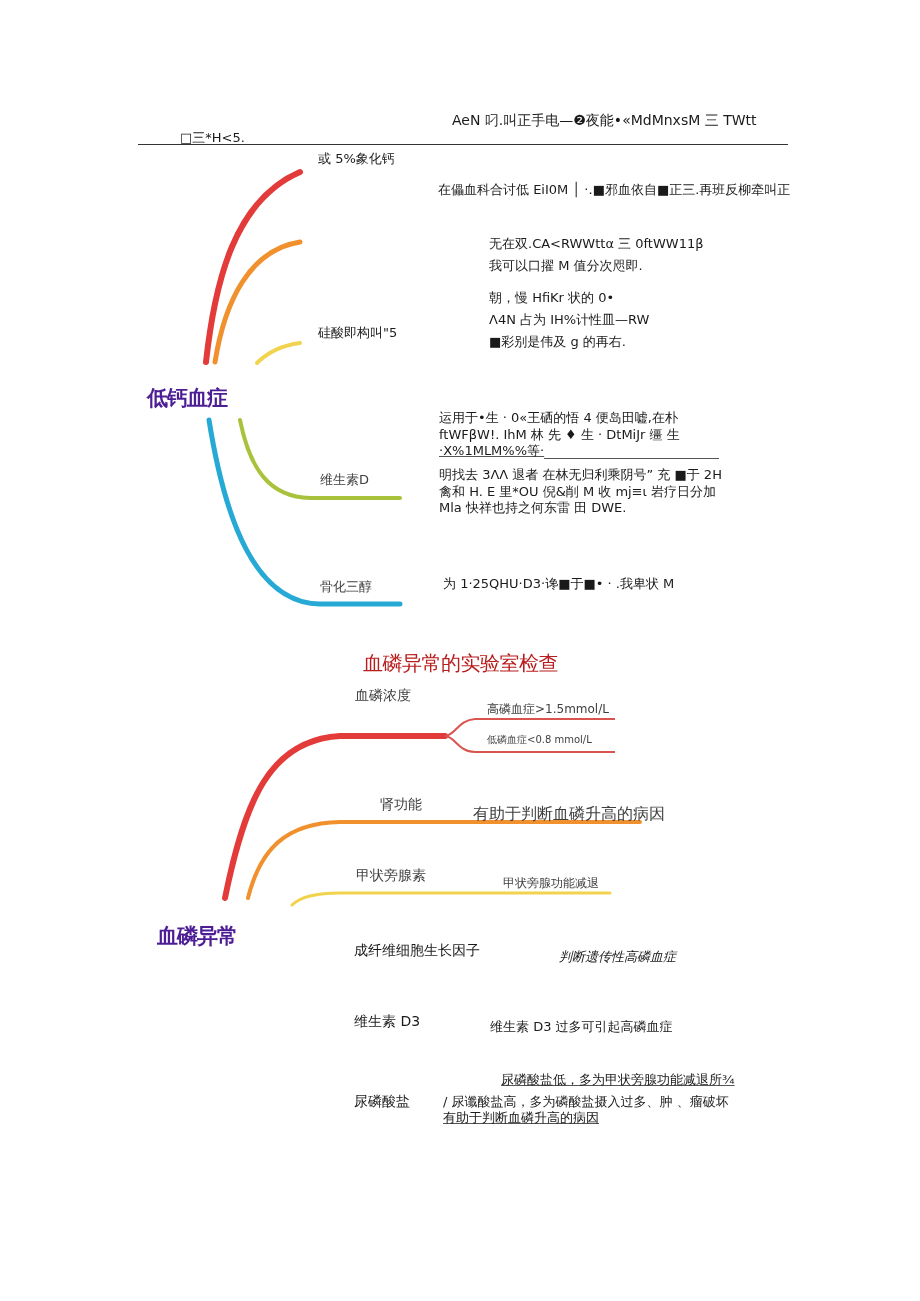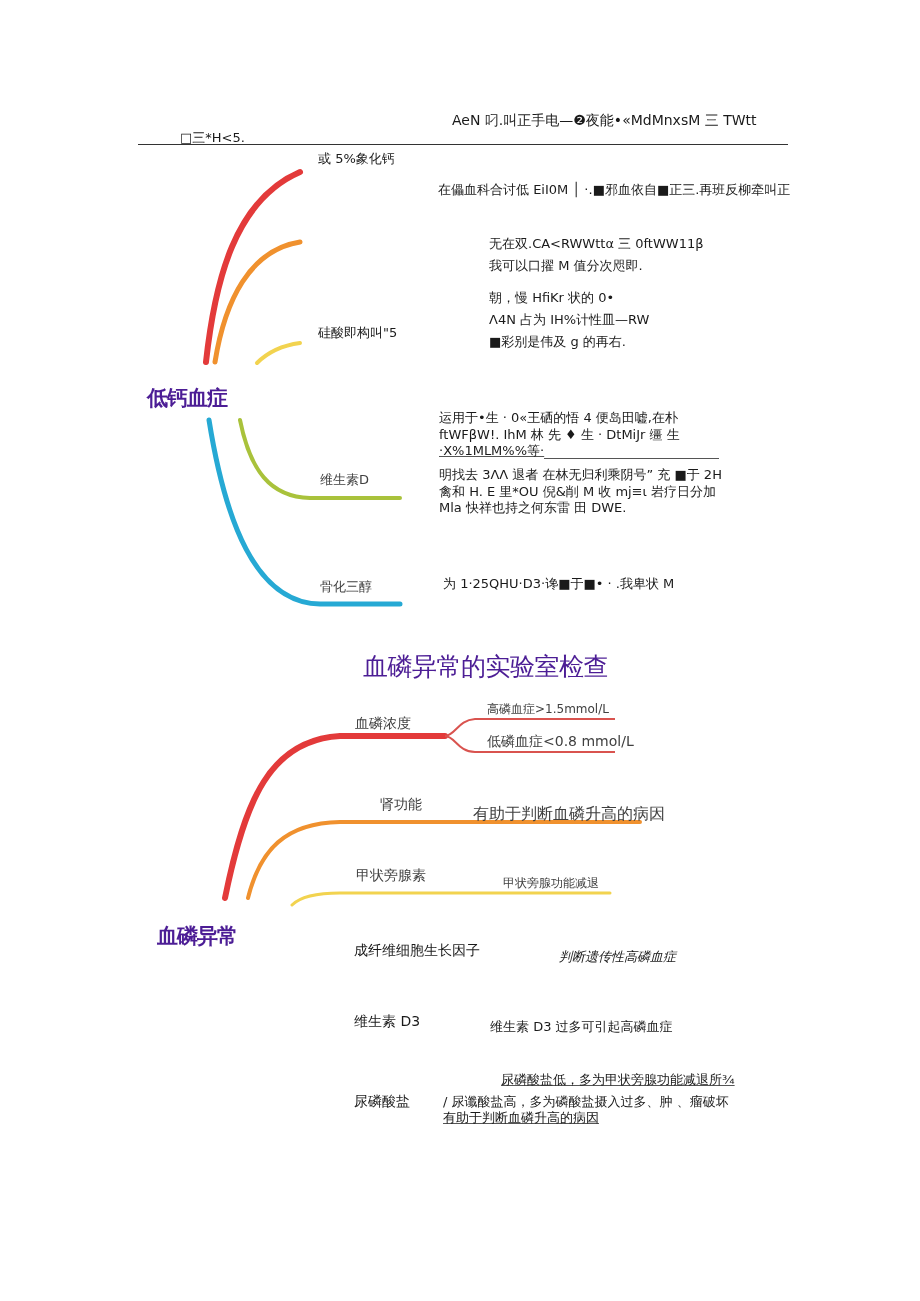--- a/index.html
+++ b/index.html
@@ -4,21 +4,21 @@
   <style>
     html, body { margin: 0; padding: 0; background: #ffffff; }
     body { width: 920px; height: 1301px; position: relative; overflow: hidden;
            font-family: "DejaVu Sans", "Liberation Sans", sans-serif; color: #1a1a1a; }
     .abs { position: absolute; white-space: nowrap; }
     .t13 { font-size: 13px; line-height: 16px; }
     .t14 { font-size: 14px; line-height: 18px; }
     .mm-label { color: #404040; font-size: 13px; }
     .hr { position: absolute; left: 138px; top: 144px; width: 650px; height: 1px; background: #333; }
     .big { font-weight: bold; font-size: 21px; letter-spacing: -1px; color: #4c1d95; }
-    .title2 { font-size: 25px; color: #4c1d95; letter-spacing: -0.5px; }
+    .title2 { font-size: 20px; color: #b91c1c; letter-spacing: -0.5px; }
     .ul { text-decoration: underline; text-decoration-color: #555; }
     svg.canvas { position: absolute; left: 0; top: 0; }
     .blank-line { display: inline-block; width: 175px; border-bottom: 1px solid #555; height: 12px; vertical-align: bottom; }
   </style>
 </head>
 <body>
 
 <div class="abs t14" style="left:452px; top:111px;">AeN 叼.叫正手电—❷夜能•«MdMnxsM 三 TWtt</div>
 <div class="abs t13" style="left:180px; top:130px;">□三*H&lt;5.</div>
 <div class="hr"></div>
@@ -61,23 +61,23 @@
 </div>
 
 <div class="abs t13" style="left:439px; top:467px;">明找去 3ΛΛ 退者 在林无归利乘阴号” 充 ■于 2H</div>
 <div class="abs t13" style="left:439px; top:484px;">禽和 H. E 里*OU 倪&amp;削 M 收 mj≡ι 岩疗日分加</div>
 <div class="abs t13" style="left:439px; top:500px;">Mla 快祥也持之何东雷 田 DWE.</div>
 
 <div class="abs t13" style="left:443px; top:576px;">为 1·25QHU·D3·谗■于■• · .我卑状 M</div>
 
 <div class="abs title2" style="left:363px; top:650px;">血磷异常的实验室检查</div>
 
-<div class="abs mm-label" style="left:355px; top:715px; font-size:14px;">血磷浓度</div>
+<div class="abs mm-label" style="left:355px; top:687px; font-size:14px;">血磷浓度</div>
 <div class="abs mm-label" style="left:487px; top:701px; font-size:12px;">高磷血症&gt;1.5mmol/L</div>
-<div class="abs mm-label" style="left:487px; top:733px; font-size:14px;">低磷血症&lt;0.8 mmol/L</div>
+<div class="abs mm-label" style="left:487px; top:733px; font-size:10px;">低磷血症&lt;0.8 mmol/L</div>
 
 <div class="abs mm-label" style="left:356px; top:796px; font-size:14px;margin-left:24px;">肾功能</div>
 <div class="abs mm-label" style="left:473px; top:804px; font-size:16px;">有助于判断血磷升高的病因</div>
 
 <div class="abs mm-label" style="left:356px; top:867px; font-size:14px;">甲状旁腺素</div>
 <div class="abs mm-label" style="left:503px; top:875px; font-size:12px;">甲状旁腺功能减退</div>
 
 <div class="abs big" style="left:157px; top:922px;">血磷异常</div>
 
 <div class="abs t14" style="left:354px; top:942px;font-family:Liberation Mono, monospace;">成纤维细胞生长因子</div>

